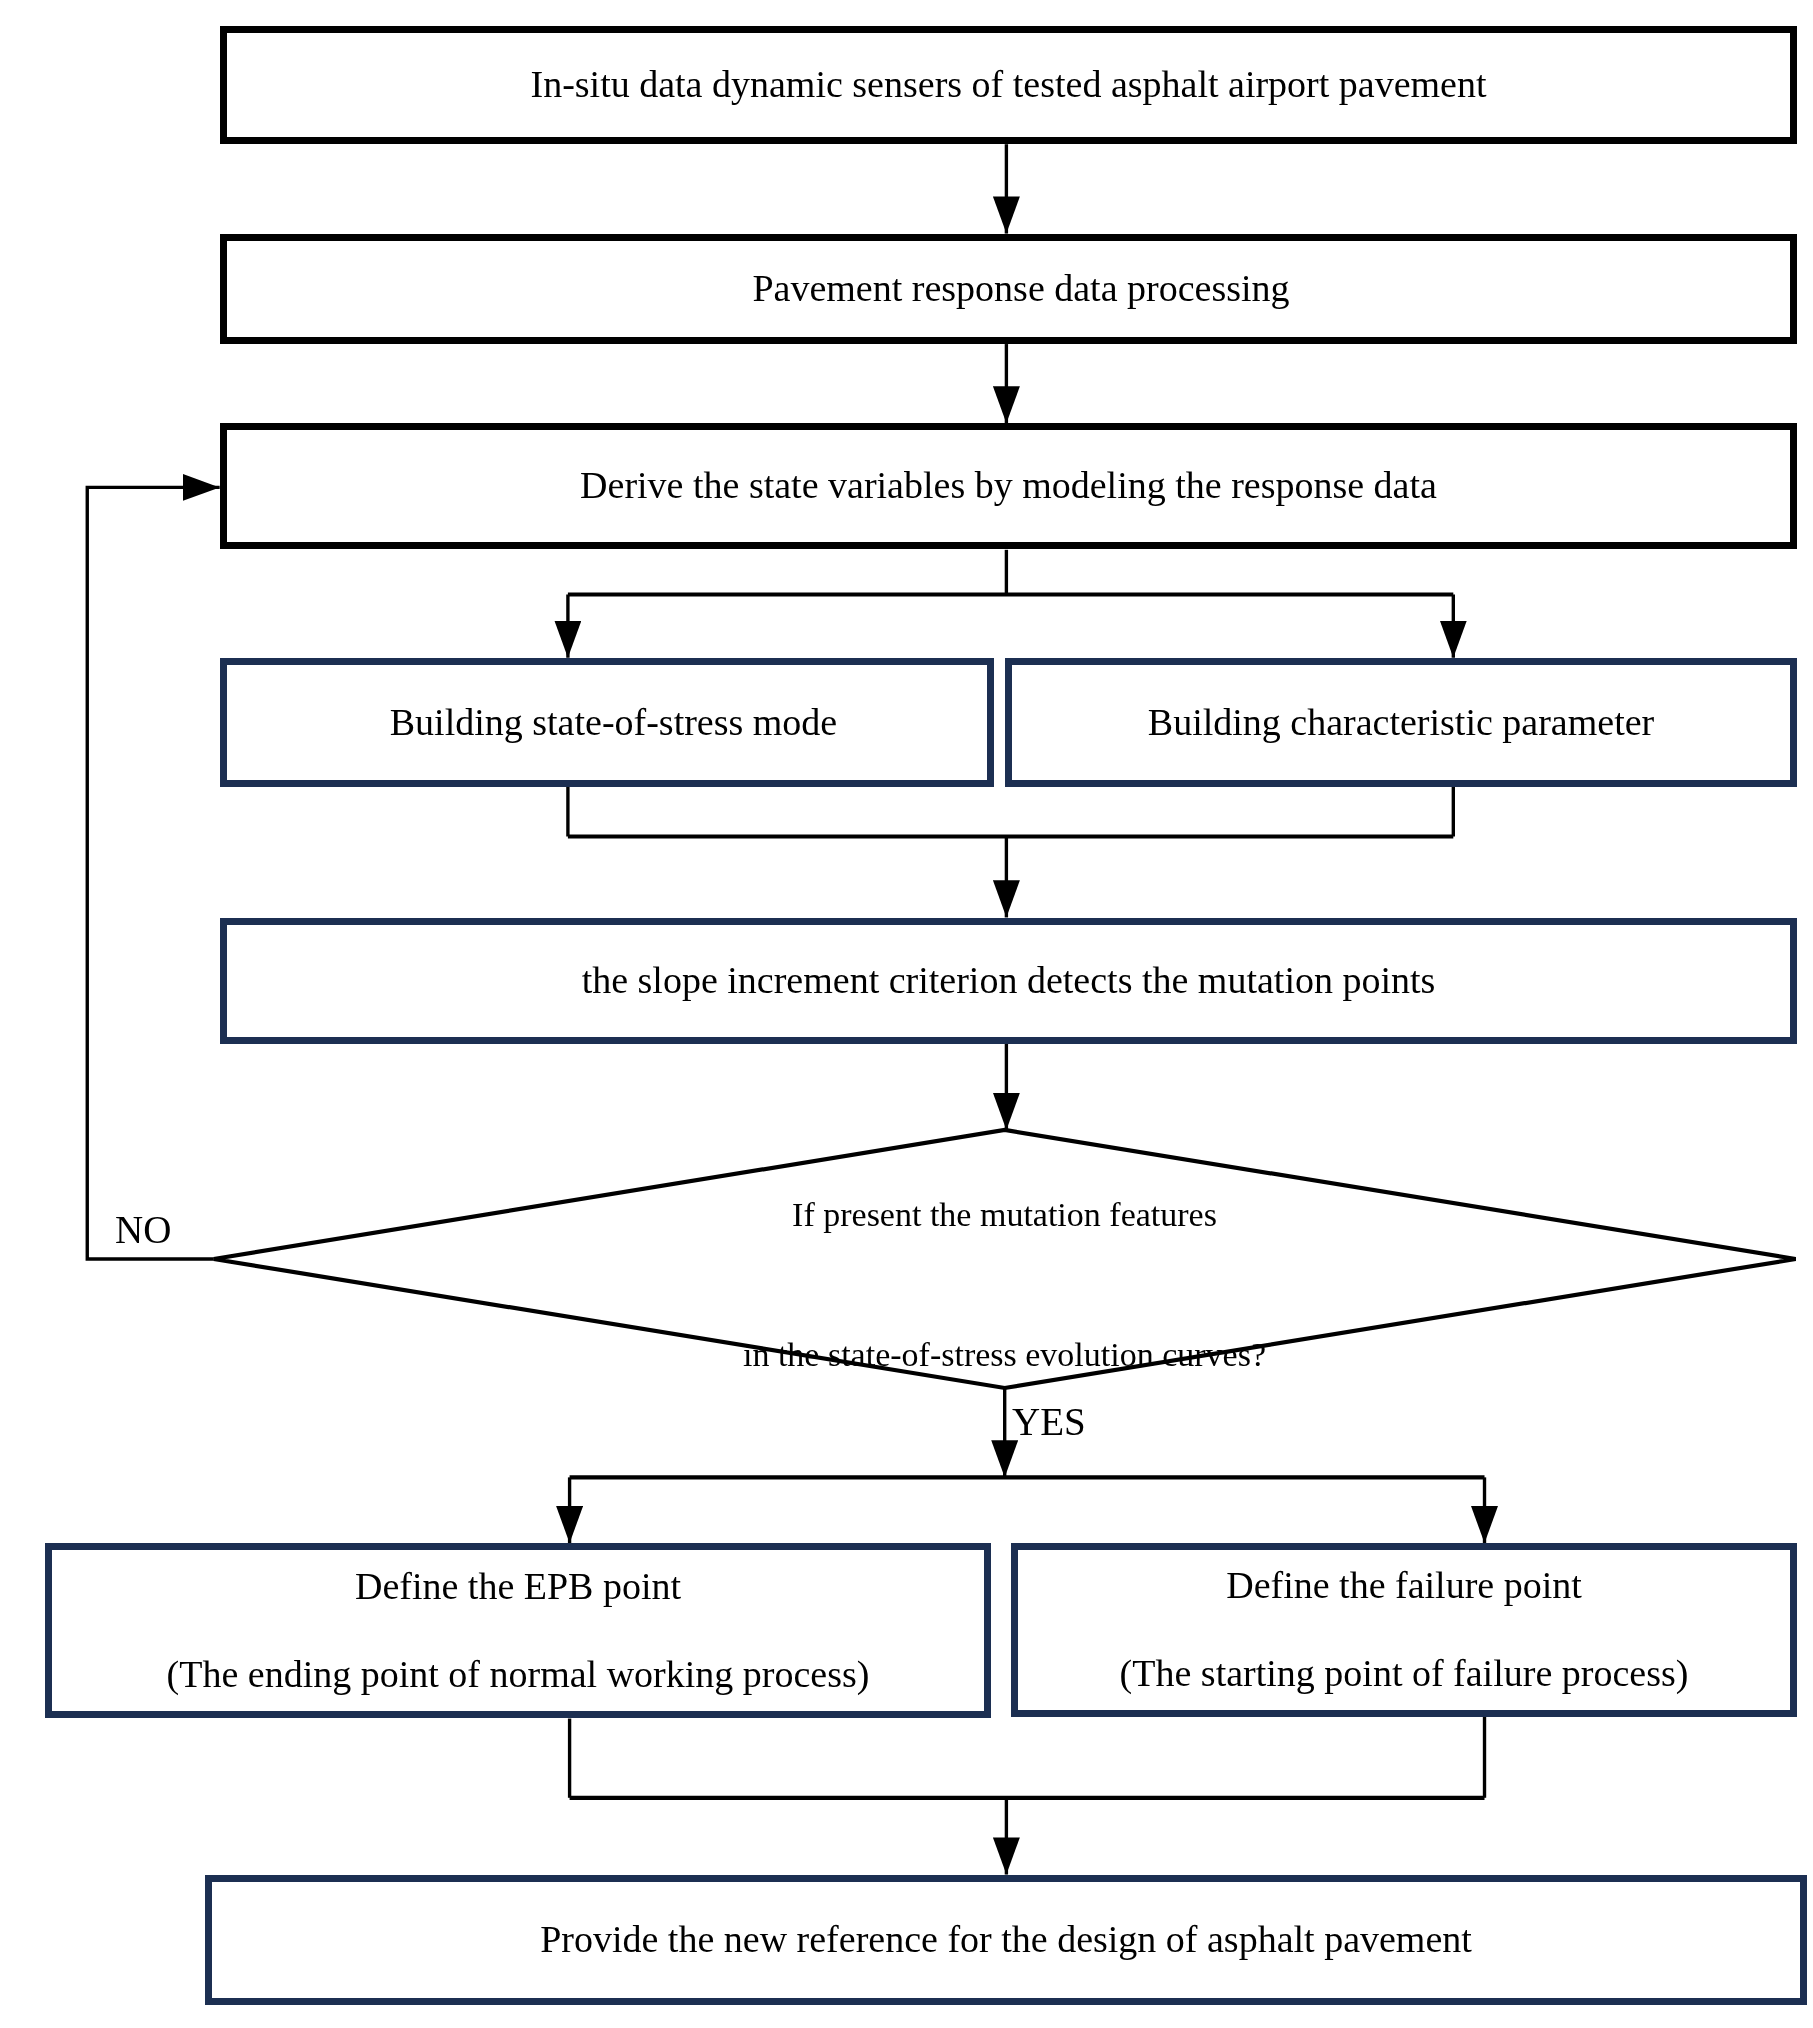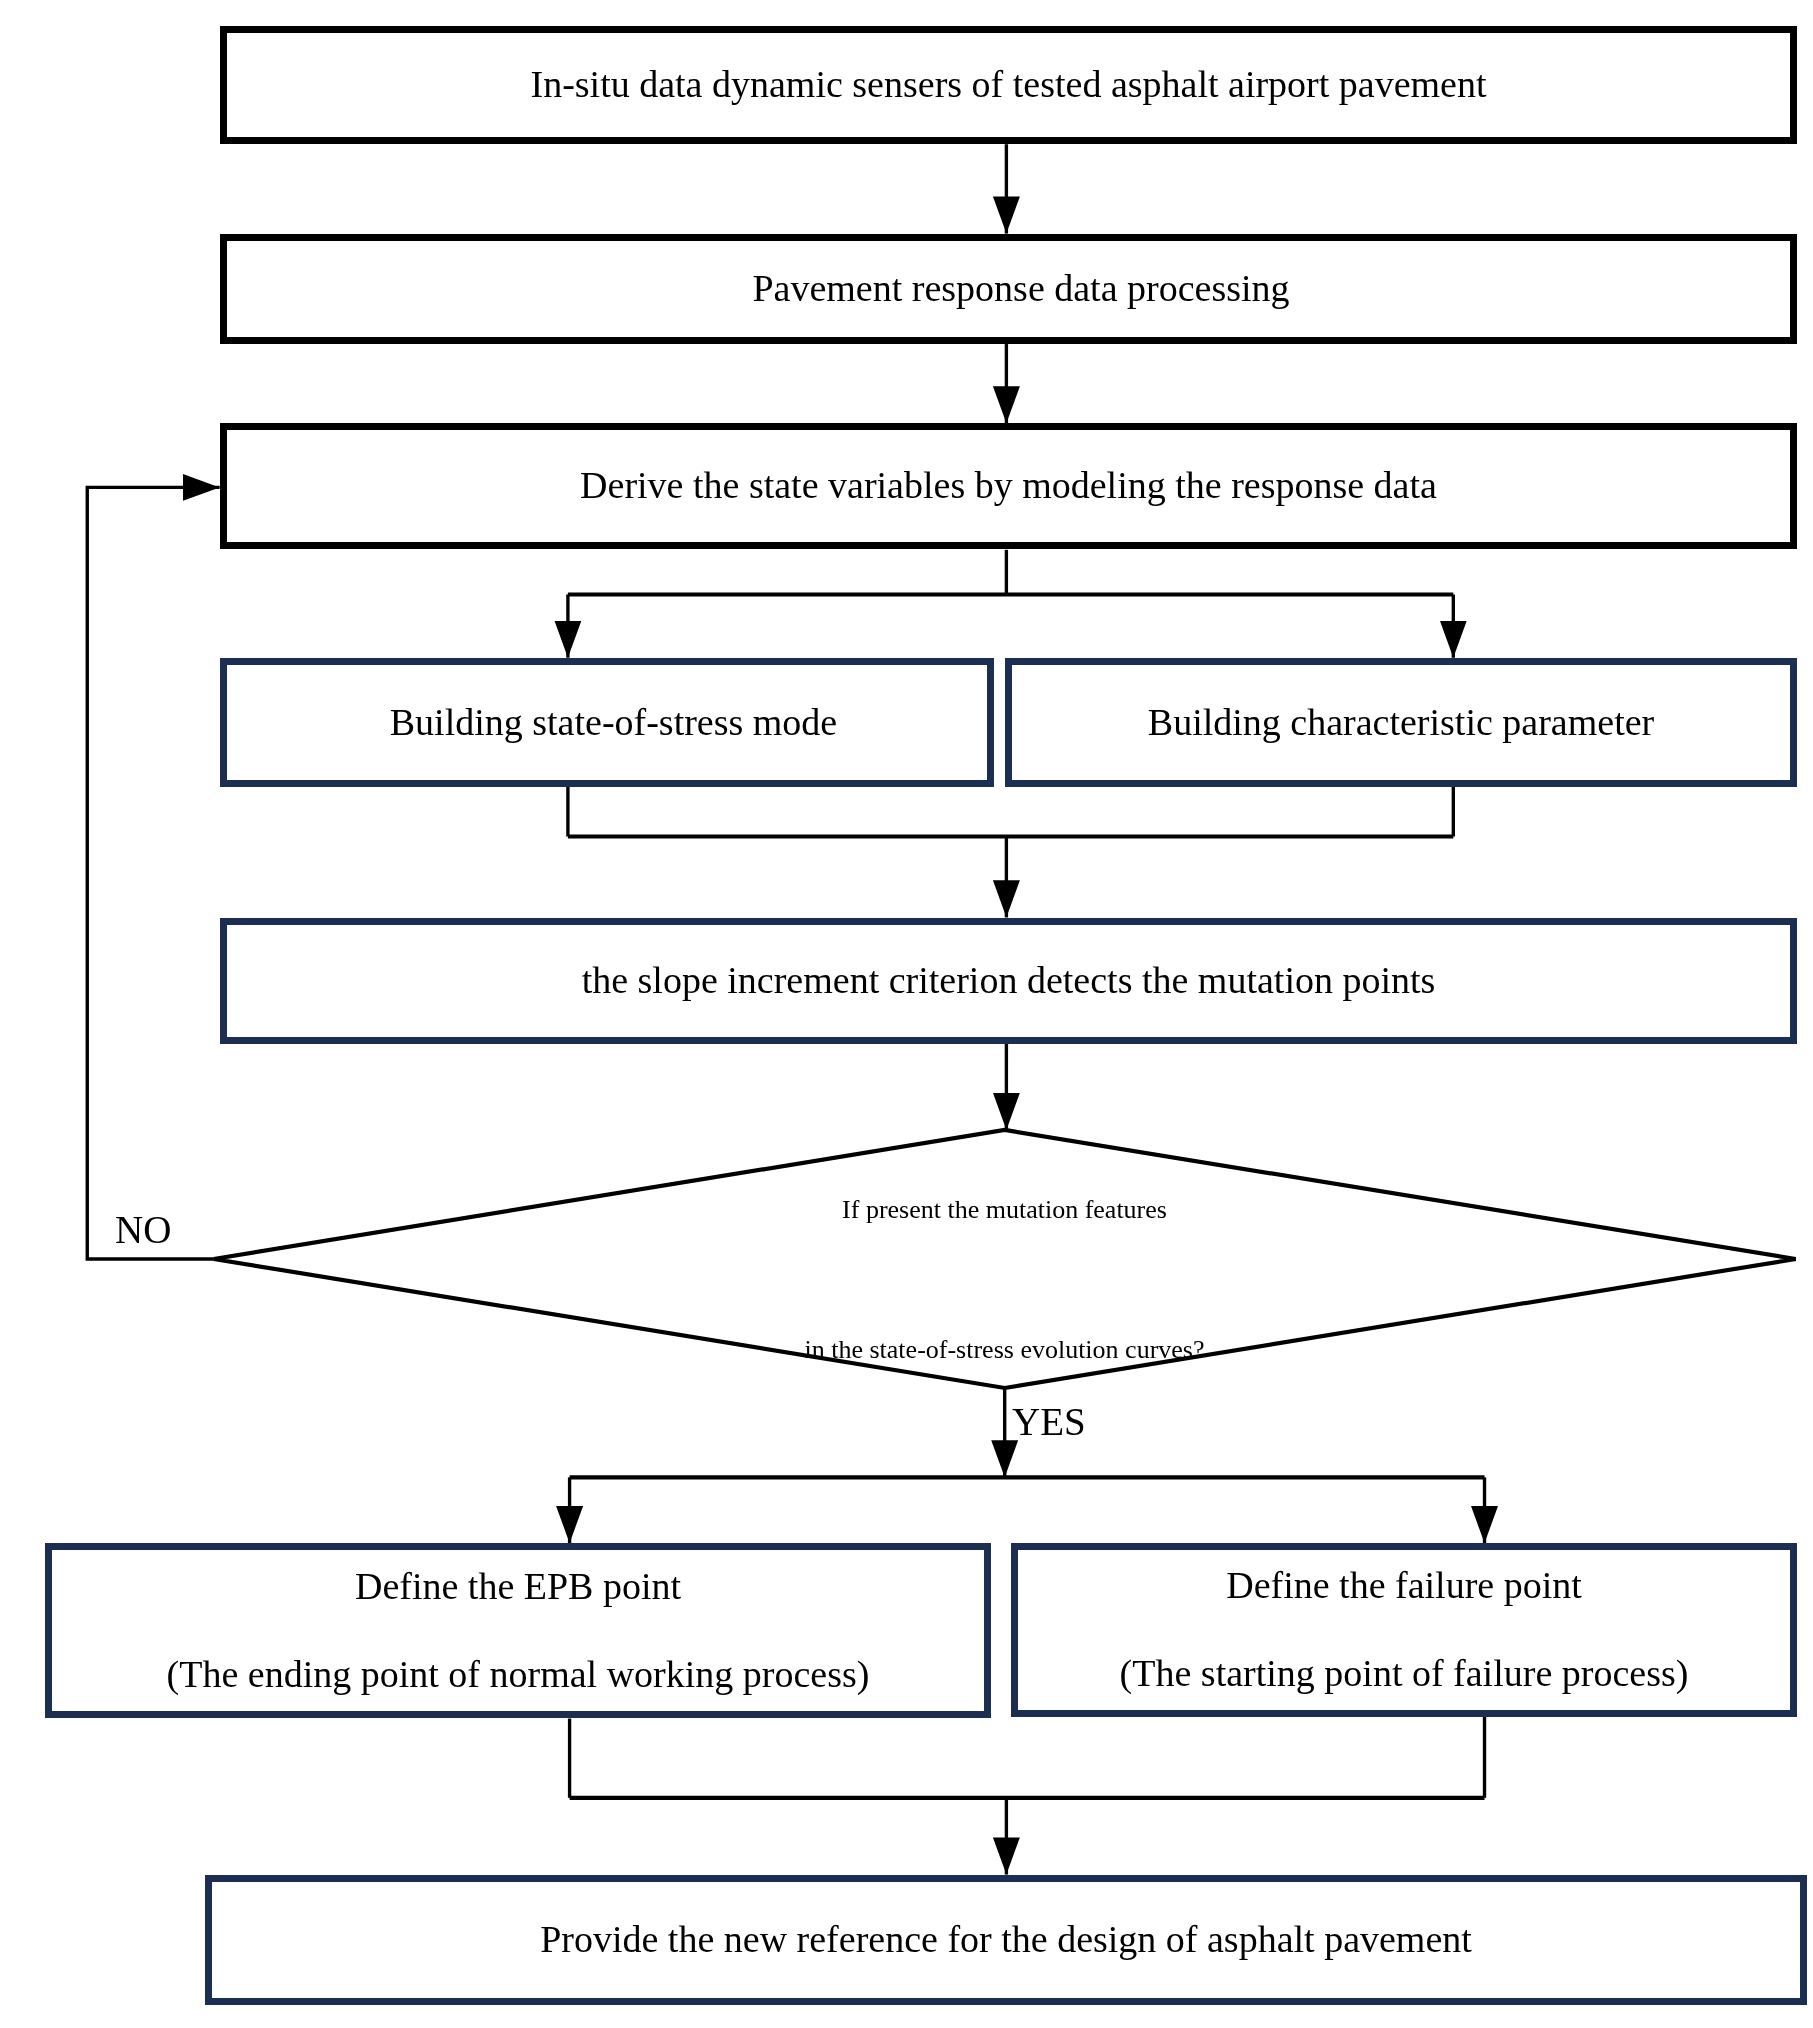--- a/index.html
+++ b/index.html
@@ -37,21 +37,21 @@
     font-size: 38px;
     line-height: 1.15;
     padding: 0 15px;
   }
   .node.black-border { border: 7.6px solid var(--ink, #000000); }
   .node.navy-border  { border: 7.6px solid var(--navy, #1c2f52); }
   .node .row2 { margin-top: 44px; }
   .diamond-text {
     position: absolute;
     text-align: center;
-    font-size: 26px;
+    font-size: 34px;
     line-height: 1.1;
     white-space: nowrap;
   }
   .edge-label {
     position: absolute;
     font-size: 39px;
     line-height: 1;
     white-space: nowrap;
   }
 </style>

